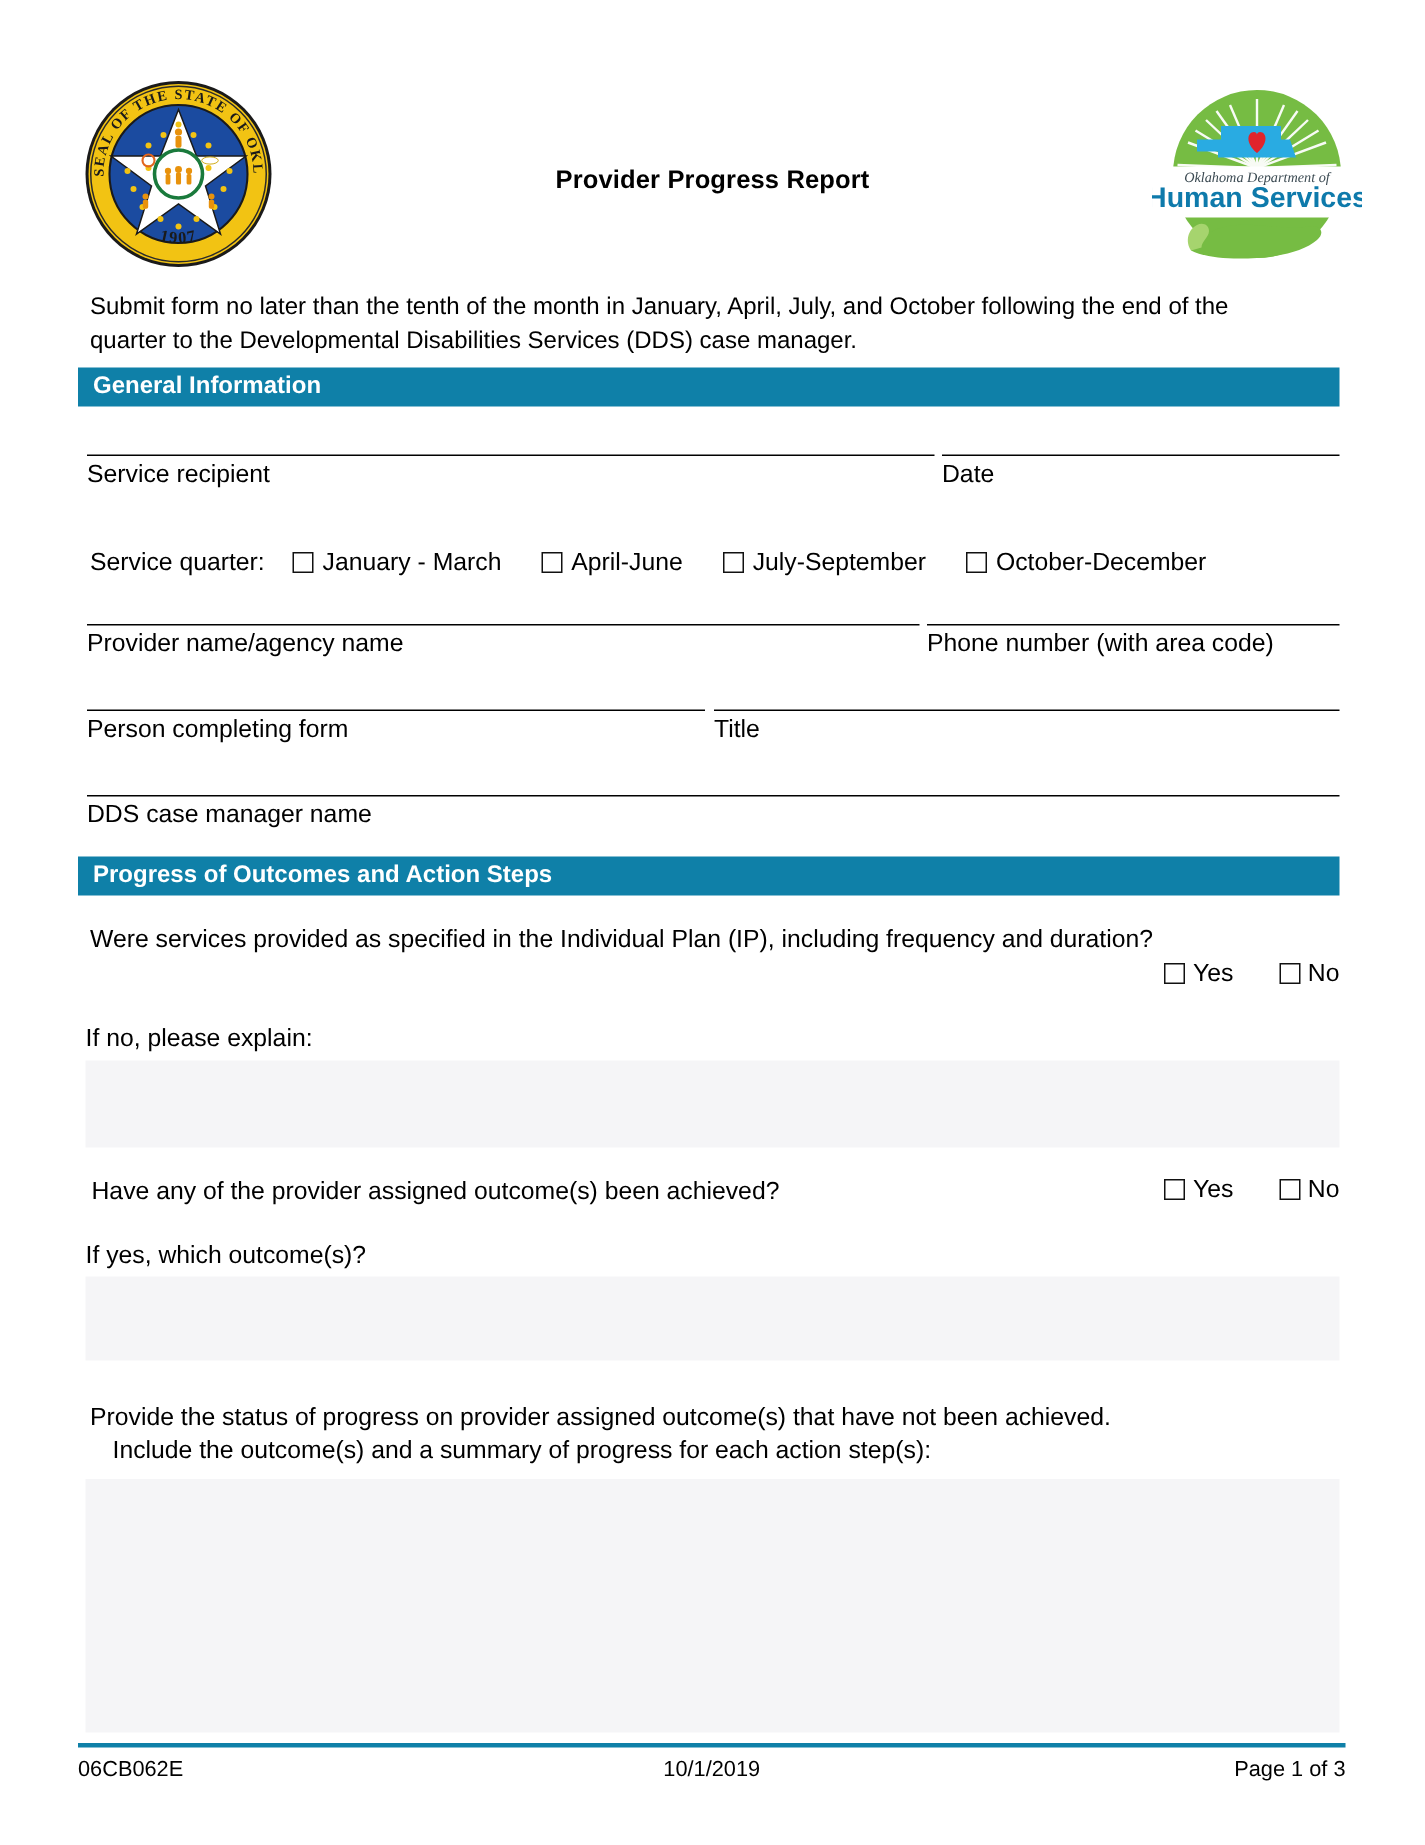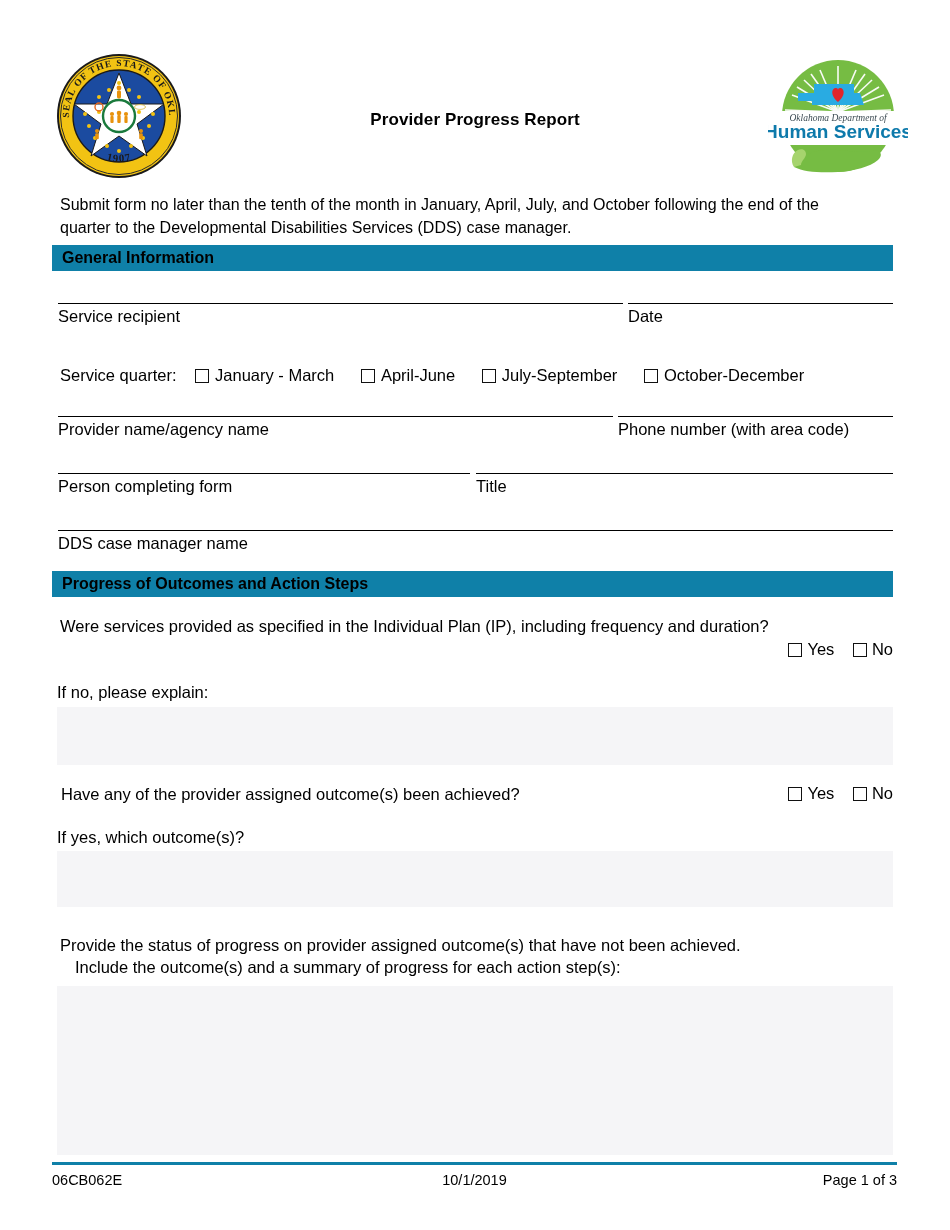--- a/index.html
+++ b/index.html
@@ -67,21 +67,21 @@
     color: #000;
   }
 
   
   .section-bar {
     position: absolute;
     left: 52px;
     width: 841px;
     height: 26px;
     background: #0f80a8;
-    color: #000000;
+    color: #ffffff;
     font-size: 16px;
     font-weight: bold;
     line-height: 26px;
     padding-left: 10px;
   }
   #bar-general { top: 245px; }
   #bar-progress { top: 571px; }
 
   
   .rule {
@@ -124,21 +124,21 @@
     font-size: 16.5px;
     line-height: 22px;
   }
   .yesno {
     position: absolute;
     font-size: 16.5px;
     white-space: nowrap;
     right: 57px;
   }
   .yesno .cbox { margin-right: 5px; }
-  .yn-group { margin-left: 14px; }
+  .yn-group { margin-left: 26px; }
 
   
   .answer-box {
     position: absolute;
     background: #f5f5f7;
     border: none;
   }
 
   
   .footer-rule {

